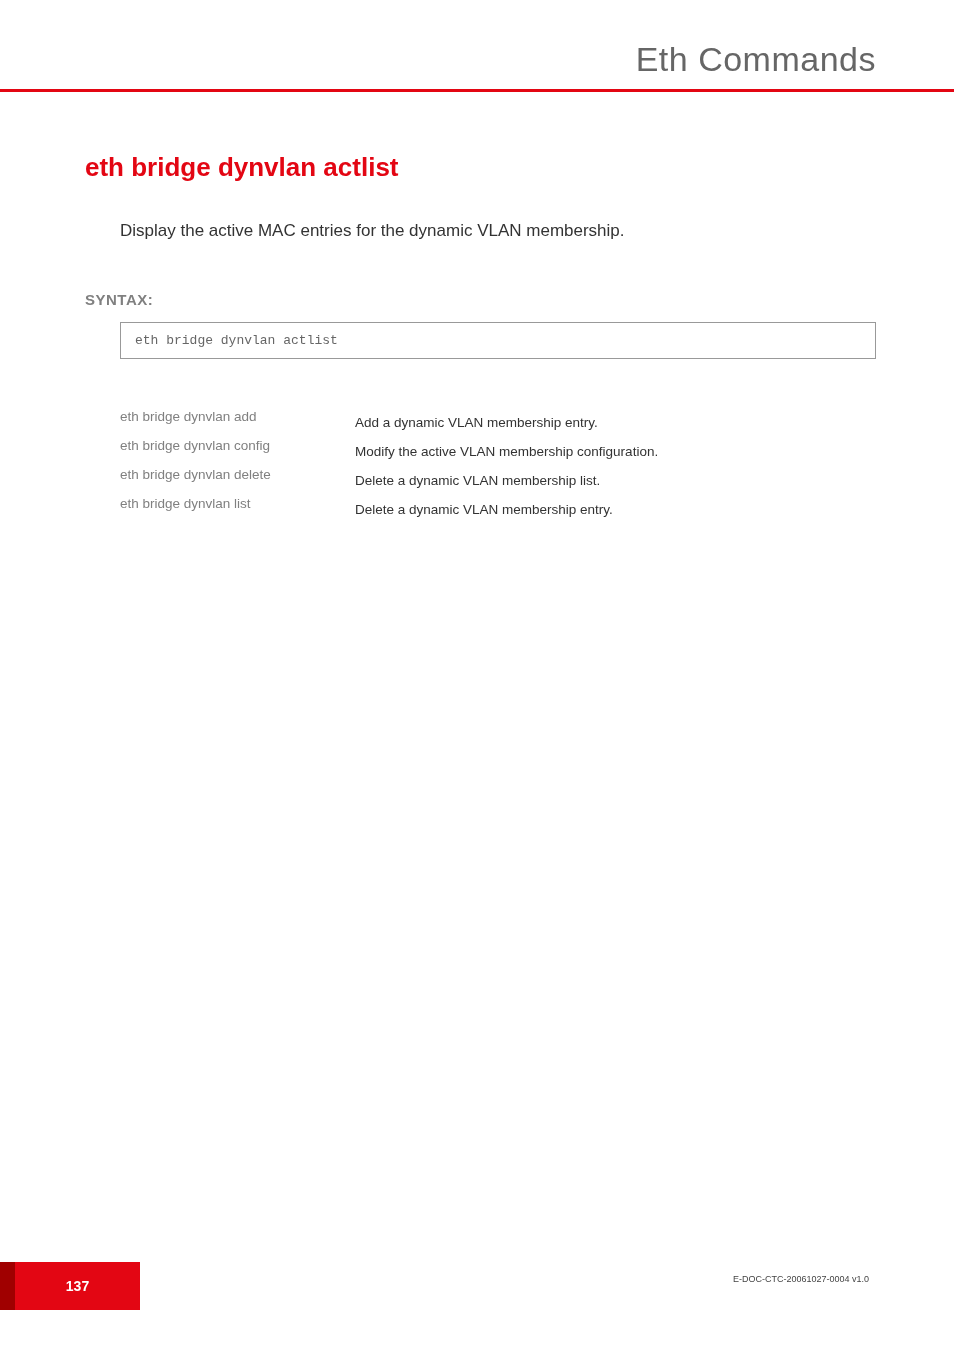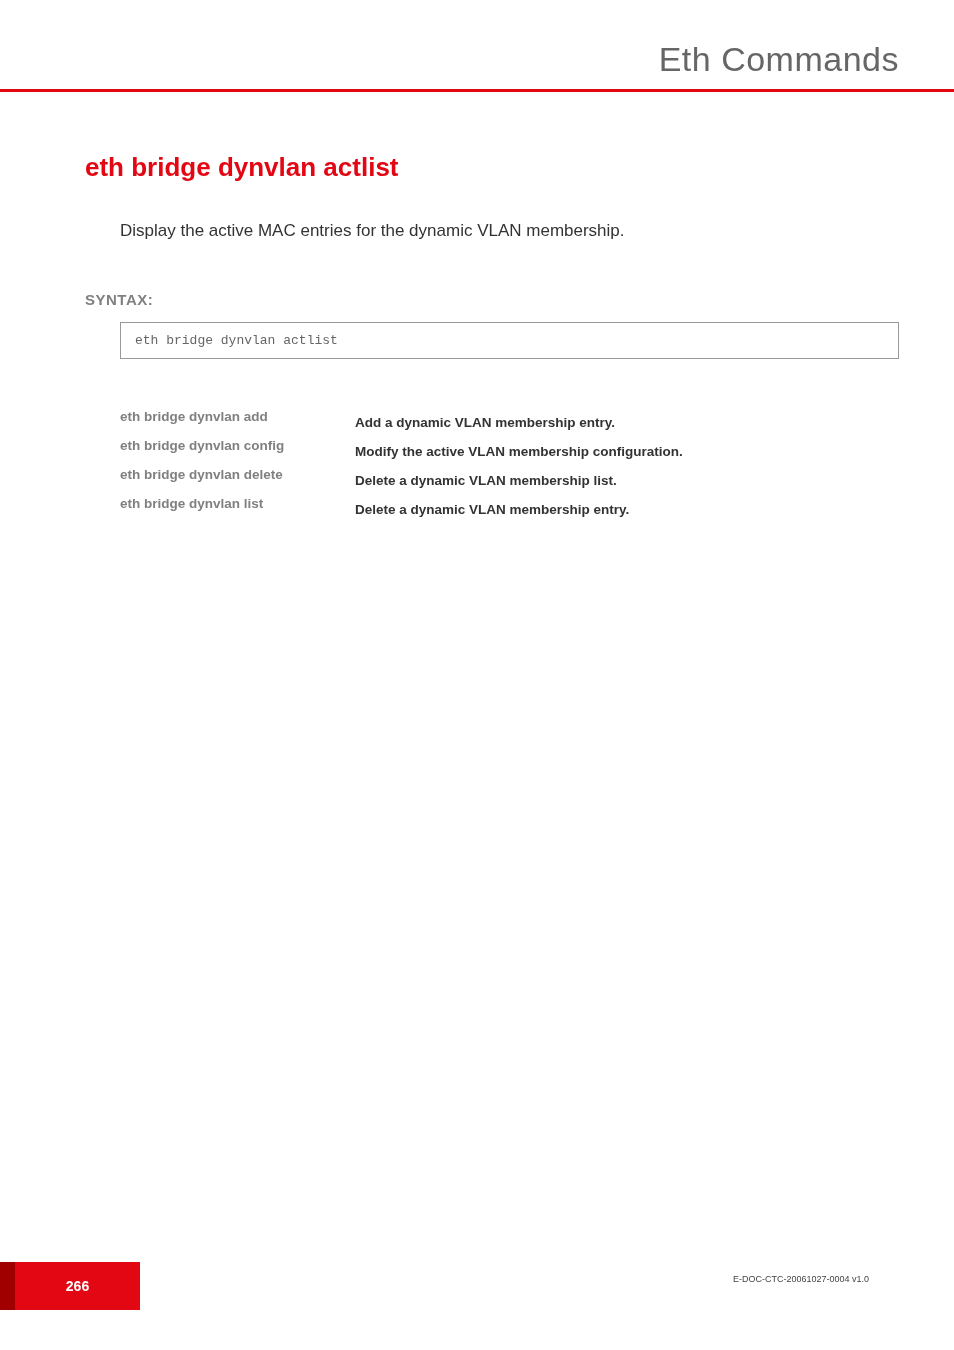--- a/index.html
+++ b/index.html
@@ -1,25 +1,25 @@
 <!DOCTYPE html>
 <html><head>
 <meta charset="utf-8">
 <style>
   * { margin: 0; padding: 0; box-sizing: border-box; }
   html, body { width: 954px; height: 1350px; background: #ffffff; font-family: Arial, Helvetica, sans-serif; color: #333; }
-  .page { position: relative; width: 954px; height: 1350px; padding: 40px 55px 0 85px; }
+  .page { position: relative; width: 954px; height: 1350px; padding: 40px 78px 0 85px; }
   .running-head { font-size: 34px; font-weight: 300; color: #666; text-align: right; letter-spacing: 0.5px; padding-right: 0; }
   .red-rule { height: 3px; background: #e30613; margin-top: 10px; margin-bottom: 60px; margin-left: -85px; margin-right: -85px; }
   .title { font-size: 26px; font-weight: 700; color: #e30613; margin-bottom: 38px; }
   .intro { font-size: 17px; color: #333; margin-left: 35px; margin-bottom: 50px; }
   .section-label { font-size: 15px; font-weight: 700; color: #808080; letter-spacing: 0.5px; margin-bottom: 14px; }
   .syntax-box { border: 1px solid #999; padding: 10px 14px; font-family: "Courier New", Courier, monospace; font-size: 13px; color: #666; margin-left: 35px; margin-bottom: 50px; }
   .related-table { margin-left: 35px; }
-  .related-row { display: flex; margin-bottom: 8px; font-weight: bold; }
+  .related-row { display: flex; margin-bottom: 8px; }
   .related-cmd { width: 235px; font-size: 13.5px; color: #808080; }
   .related-desc { font-size: 13.5px; color: #333; margin-top: 6px; }
   .footer { position: absolute; bottom: 40px; left: 0; width: 954px; }
   .footer-docid { position: absolute; right: 85px; bottom: 26px; font-size: 9px; color: #444; }
   .page-tab { position: absolute; left: 0; bottom: 0; width: 140px; height: 48px; }
   .tab-dark { position: absolute; left: 0; bottom: 0; width: 15px; height: 48px; background: #a00000; }
   .tab-bright { position: absolute; left: 15px; bottom: 0; width: 125px; height: 48px; background: #e30613; display: flex; align-items: center; justify-content: center; }
   .tab-bright .pageno { color: #fff; font-weight: 700; font-size: 14px; }
 </style>
 </head>
@@ -57,18 +57,18 @@
       <div class="related-cmd">eth bridge dynvlan list</div>
       <div class="related-desc">Delete a dynamic VLAN membership entry.</div>
     </div>
   </div>
 
   <div class="footer">
     <div class="footer-docid">E-DOC-CTC-20061027-0004 v1.0</div>
     <div class="page-tab">
       <div class="tab-dark"></div>
       <div class="tab-bright">
-        <span class="pageno">266</span>
+        <span class="pageno">137</span>
       </div>
     </div>
   </div>
 
 </div>
 
 </body></html>

